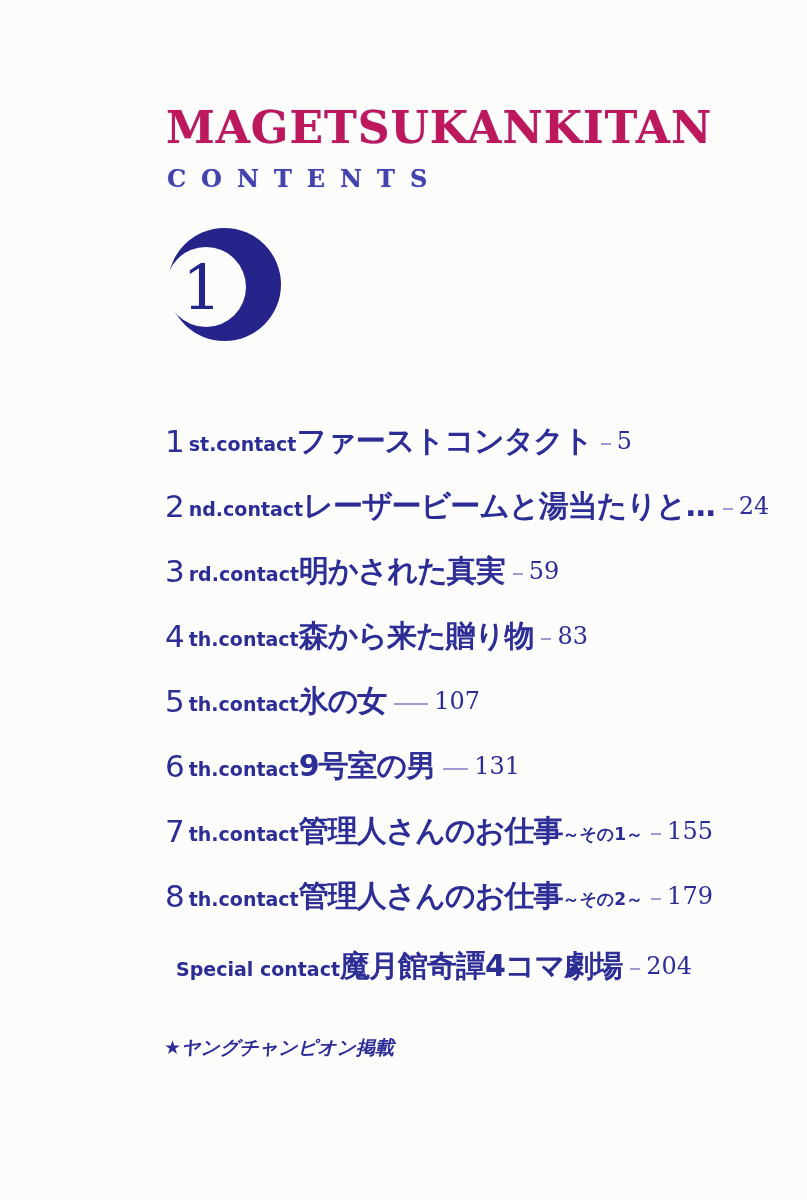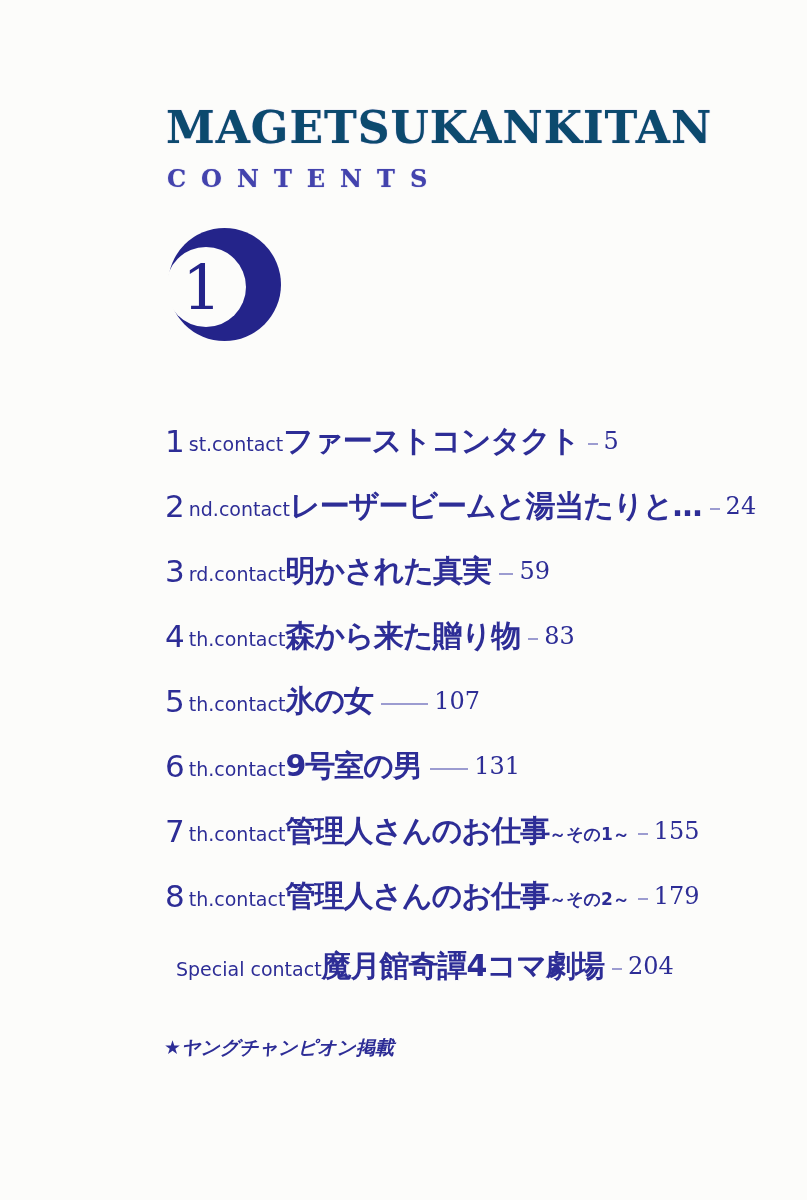--- a/index.html
+++ b/index.html
@@ -13,21 +13,21 @@
   }
   .page{position:absolute;inset:0;}
 
   
   .book-title{
     position:absolute;left:166px;top:106px;margin:0;
     font-family:"DejaVu Serif", serif;
     font-weight:bold;
     font-size:44px;line-height:1;
     letter-spacing:1px;
-    color:#0c4a6e;
+    color:#be185d;
     text-shadow:0 0 1px #8a8ad0;
   }
   .contents-heading{
     position:absolute;left:167px;top:167px;
     font-family:"DejaVu Serif", serif;
     font-weight:bold;
     font-size:24px;line-height:1;
     letter-spacing:15px;
     color:#4343ad;
     text-shadow:0 0 1px #8a8ad0;
@@ -61,21 +61,21 @@
   .numblock{
     min-width:108px;
     display:flex;align-items:center;
     flex:0 0 auto;
   }
   .entry-number{
     font-size:31px;font-weight:400;line-height:1;
   }
   .entry-ordinal{
     font-size:19px;line-height:1;
-    margin-left:4px;position:relative;top:3px;
+    margin-left:4px;position:relative;top:3px;font-weight:bold;
   }
   .entry-title{
     font-size:30px;font-weight:600;line-height:1;
     letter-spacing:-1px;
     flex:0 0 auto;
   }
   .entry-suffix{
     font-size:17px;font-weight:600;line-height:1;
     position:relative;top:3px;
     flex:0 0 auto;

